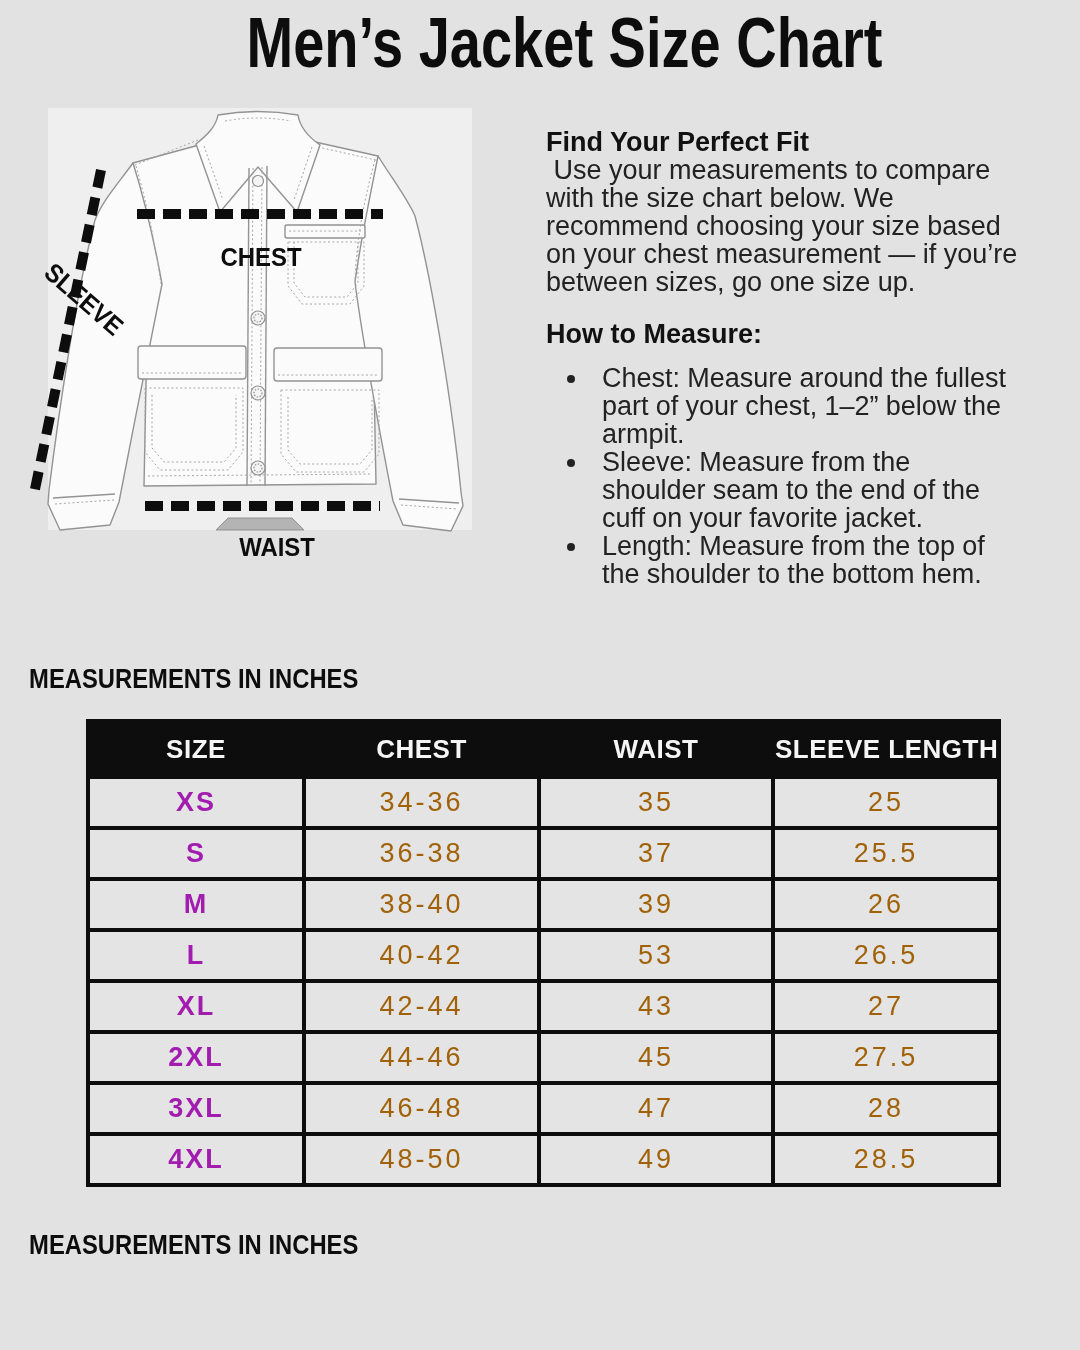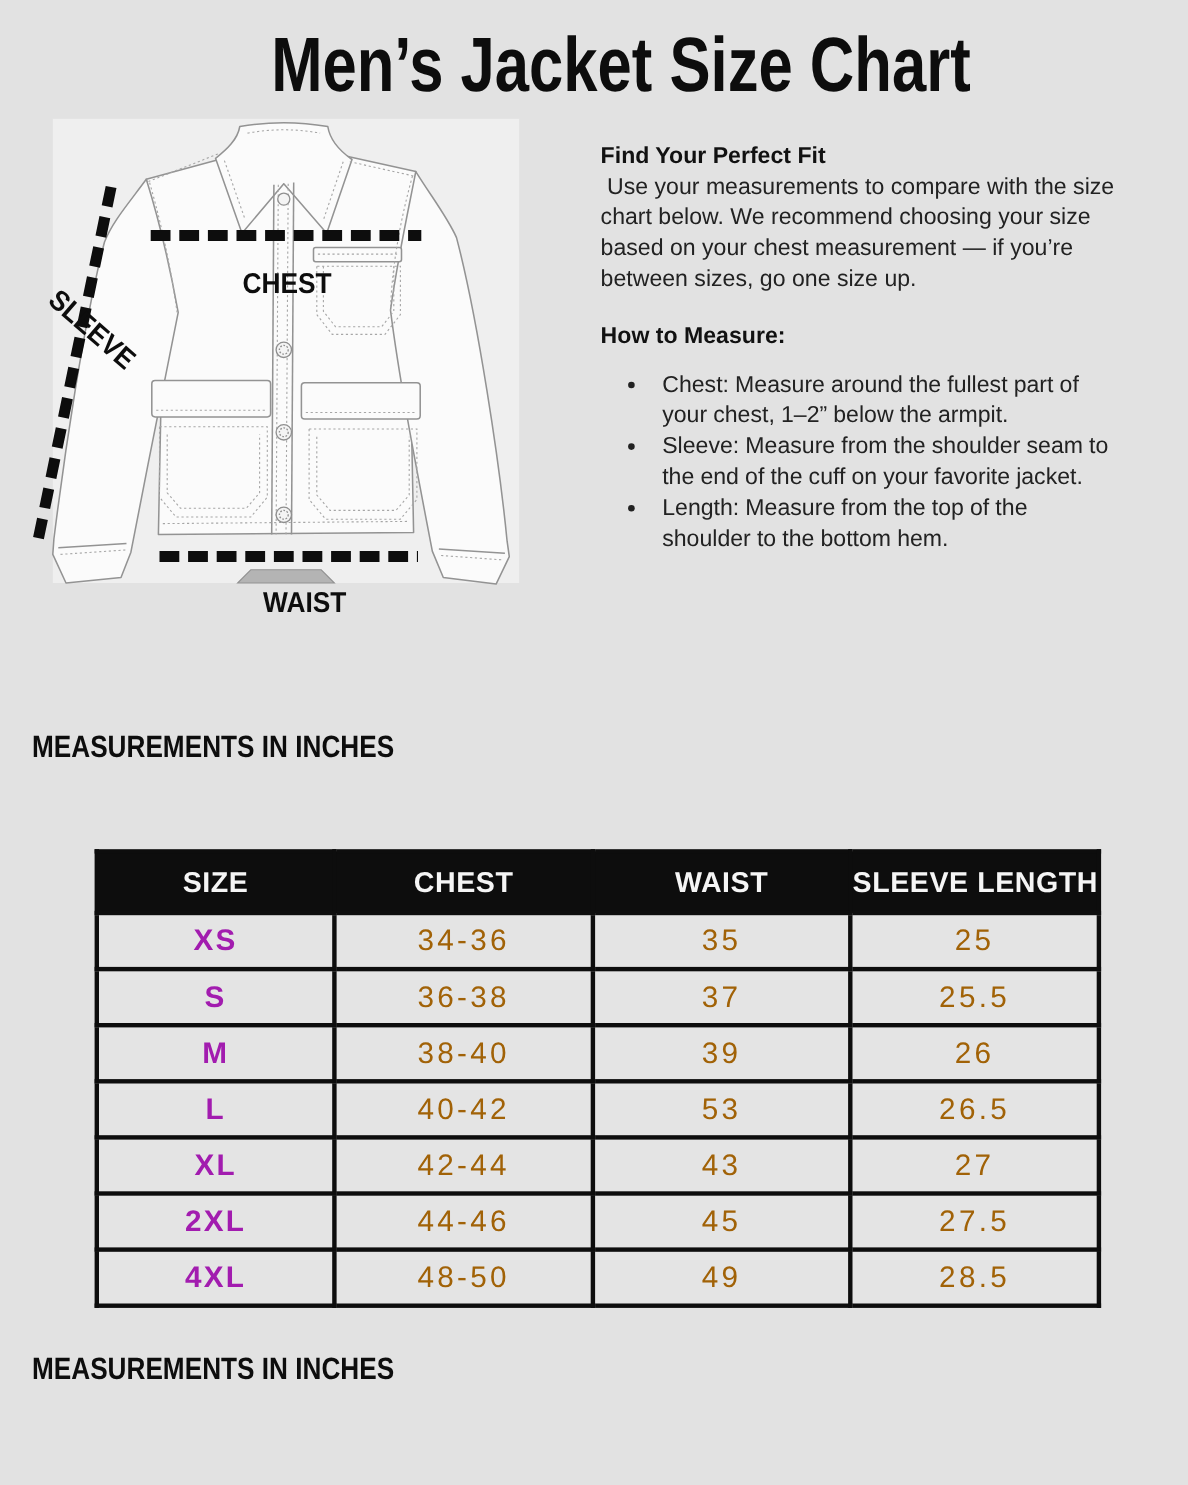--- a/index.html
+++ b/index.html
@@ -3,54 +3,54 @@
 <meta charset="utf-8">
 <style>
   html,body { margin:0; padding:0; background:#cfcfcf; }
   .page {
     position:relative; width:1080px; height:1350px;
     background:#e2e2e2; overflow:hidden;
     font-family:"Liberation Sans", sans-serif; color:#0d0d0d;
   }
   
   .title {
-    position:absolute; top:22px; left:0; width:1080px;
+    position:absolute; top:6px; left:0; width:1080px;
     padding-left:48px; box-sizing:border-box;
     text-align:center; font-size:70px; font-weight:bold; line-height:74px;
     white-space:nowrap;
   }
   .title .cond { display:inline-block; transform:scaleX(0.80); transform-origin:50% 50%; }
 
   
   .figure { position:absolute; left:48px; top:108px; width:424px; height:470px; }
   .figure svg { overflow:visible; display:block; }
 
   
   .intro {
     position:absolute; left:546px; top:128px; width:486px;
-    font-size:21px; line-height:28px; color:#222;
+    font-size:27px; line-height:28px; color:#222;
   }
   .intro .head { font-weight:bold; color:#111; margin:0; }
   .intro p.body { margin:0; max-width:482px; white-space:pre-wrap; }
   .intro .head.measure { margin-top:24px; }
   .intro ul { margin:16px; padding-left:28px; list-style:disc; }
   .intro li { padding-left:12px; word-spacing:-0.3px; }
 
   
   .section-heading {
     position:absolute; left:0; width:1017px; text-align:left;
     font-size:28px; font-weight:bold; line-height:30px; white-space:nowrap;
   }
   .section-heading.top { top:664px; }
   .section-heading.bottom { top:1230px; }
   .section-heading .cond { display:inline-block; transform:scaleX(0.85); transform-origin:50% 50%; }
 
   
   table.size-table {
-    position:absolute; left:86px; top:772px;
+    position:absolute; left:86px; top:719px;
     border-collapse:collapse; table-layout:fixed; width:911px;
   }
   .size-table th, .size-table td { border:4px solid #0d0d0d; text-align:center; padding:0; }
   .size-table th {
     background:#0d0d0d; color:#f5f5f5; height:52px;
     font-size:26px; font-weight:bold; letter-spacing:0.5px; white-space:nowrap;
   }
   .size-table td {
     background:#e4e4e4; height:47px;
     font-size:27px; letter-spacing:3px; color:#a16207; white-space:nowrap;
@@ -196,20 +196,26 @@
       <td>43</td>
       <td>27</td>
     </tr>
     <tr>
       <td class="size">2XL</td>
       <td>44-46</td>
       <td>45</td>
       <td>27.5</td>
     </tr>
     <tr>
+      <td class="size">3XL</td>
+      <td>46-48</td>
+      <td>47</td>
+      <td>28</td>
+    </tr>
+    <tr>
       <td class="size">4XL</td>
       <td>48-50</td>
       <td>49</td>
       <td>28.5</td>
     </tr>
   </tbody>
     </table>
 
   <div class="section-heading bottom">
     <span class="cond">MEASUREMENTS IN INCHES</span>

